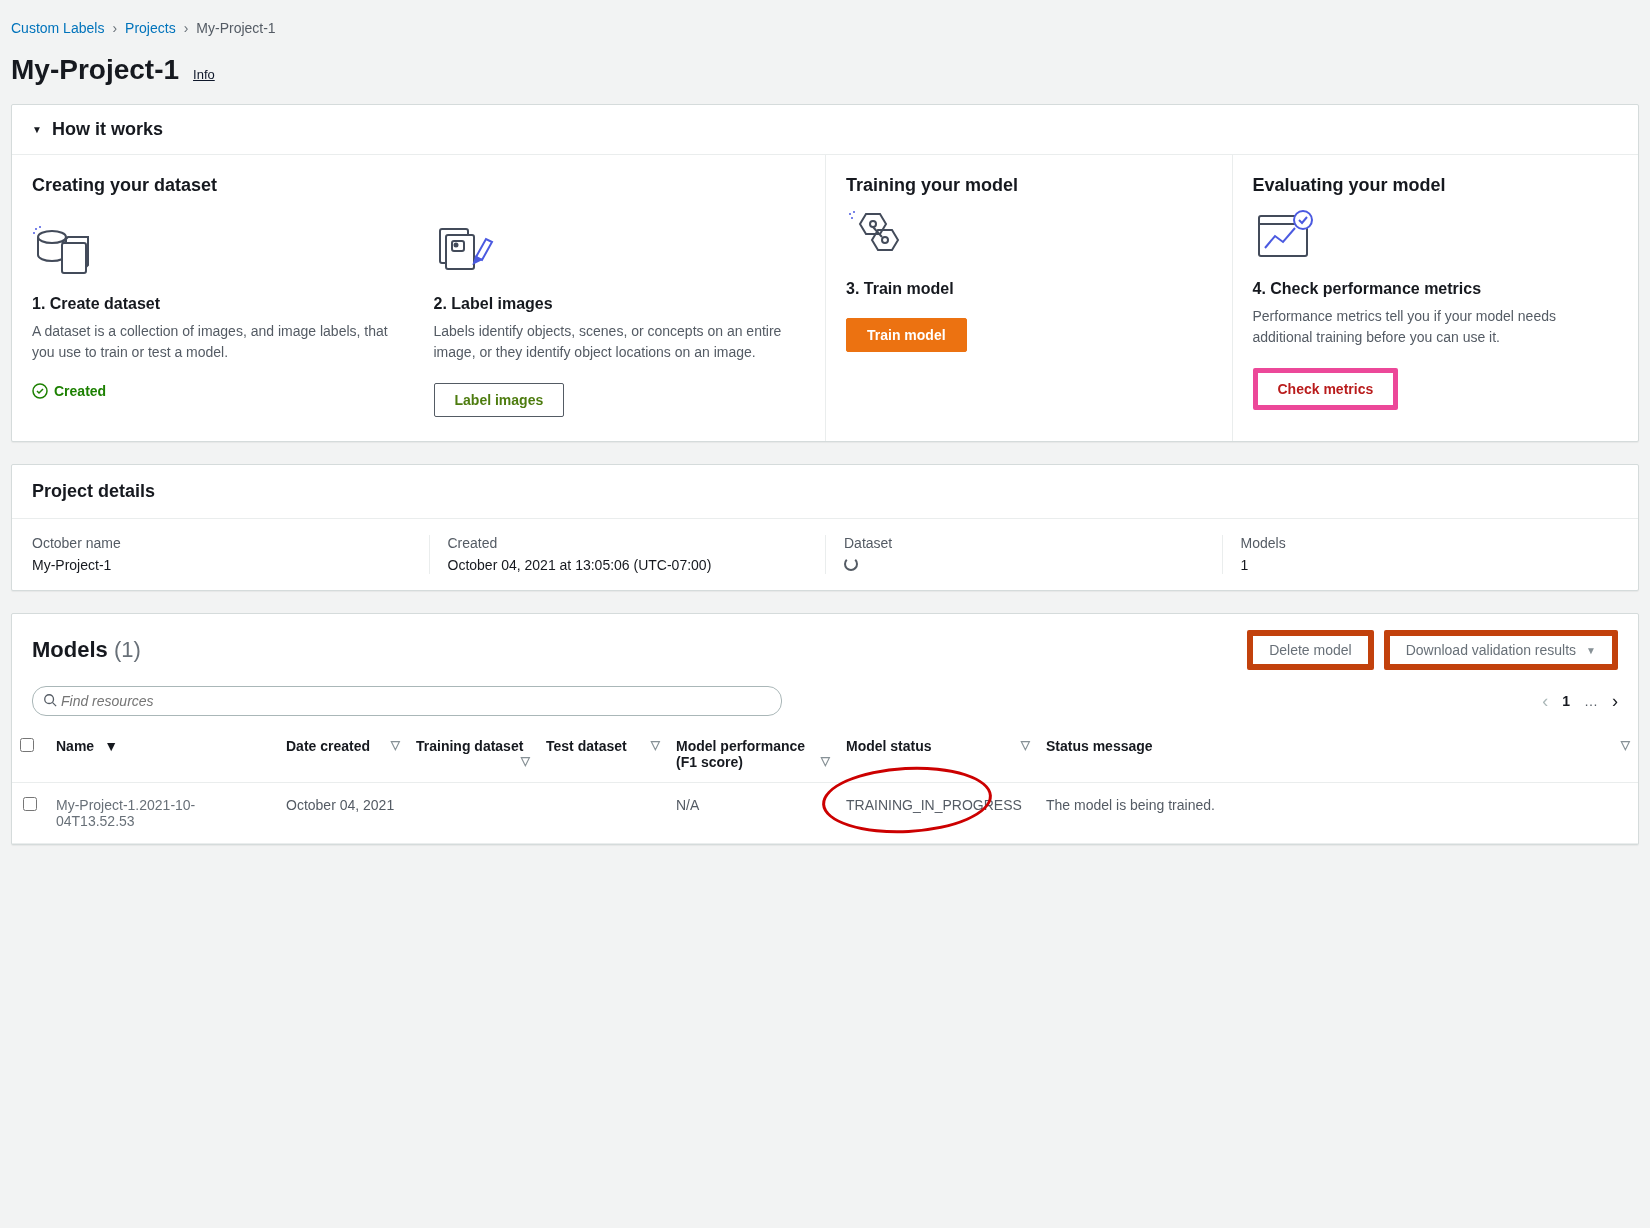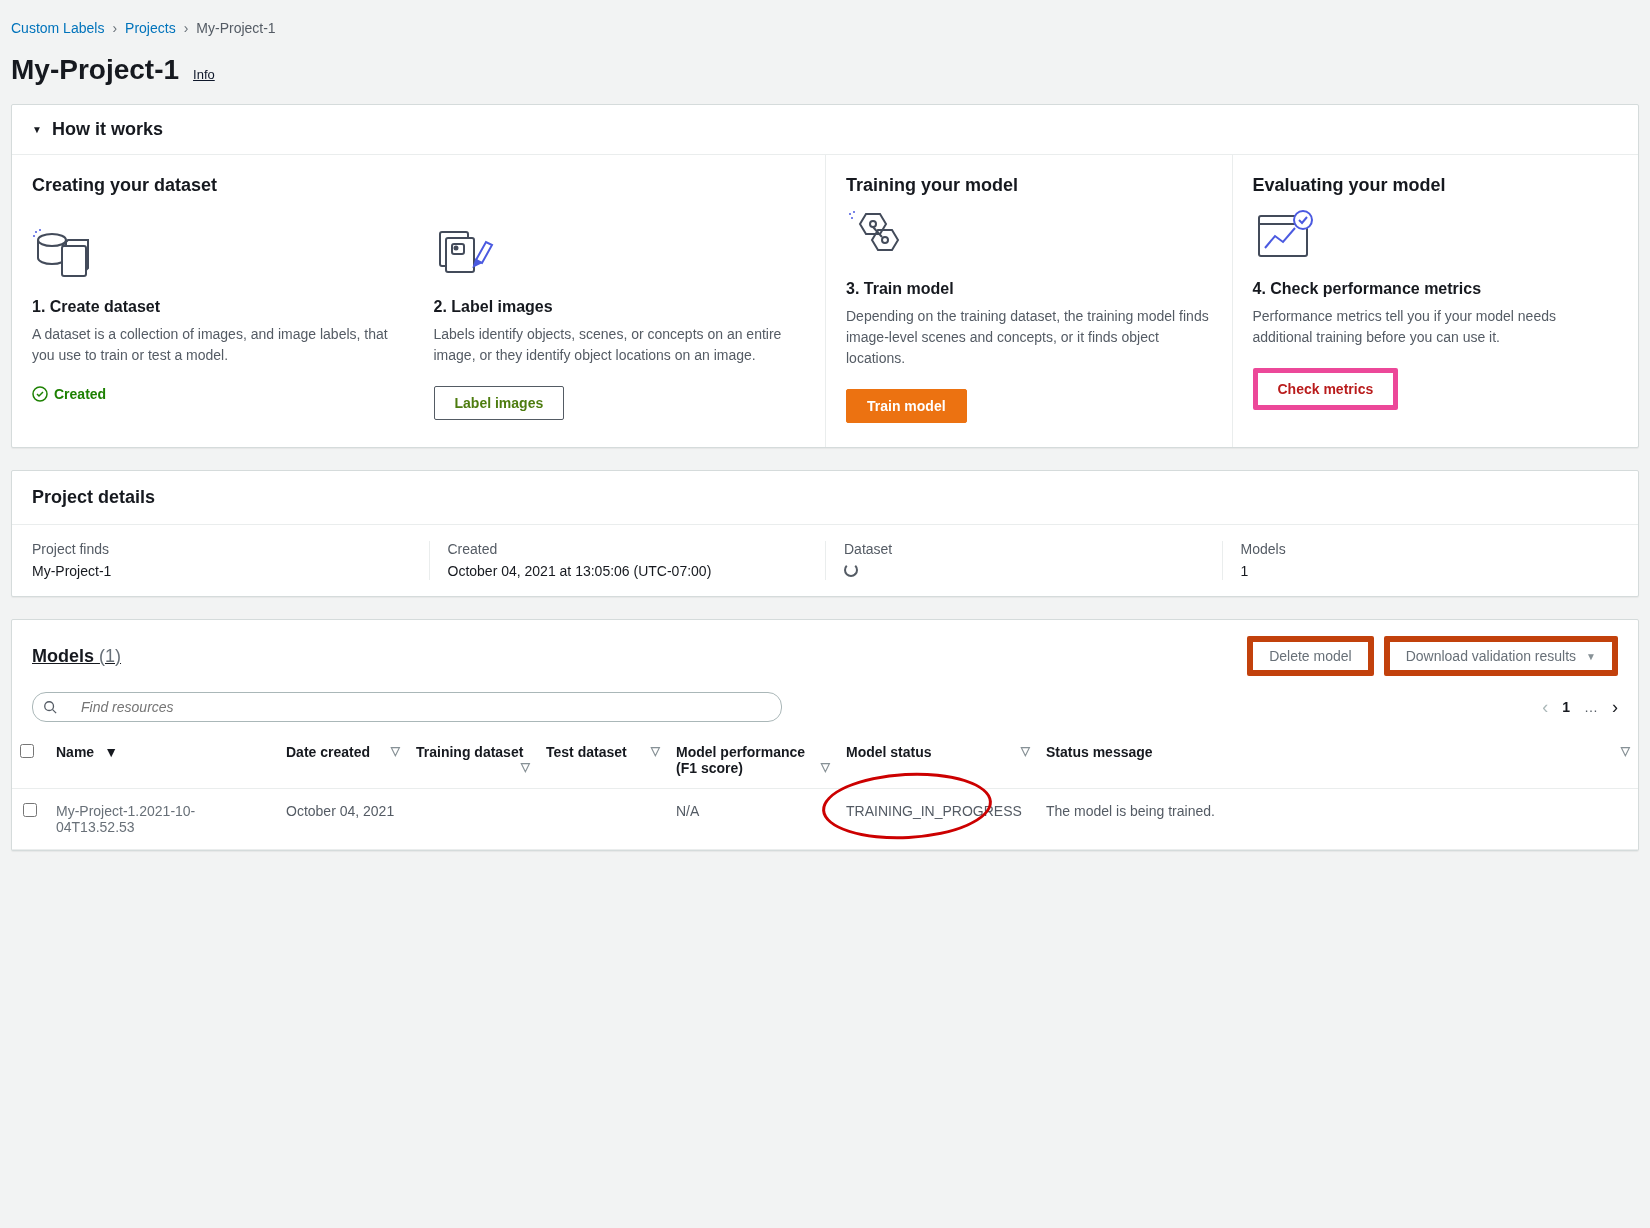--- a/index.html
+++ b/index.html
@@ -34,26 +34,26 @@
 .created-status { color:#1d8102; display:flex; align-items:center; gap:6px; font-weight: 600; }
 .created-status svg { width:16px; height:16px; }
 .section-header { padding: 16px 20px; border-bottom: 1px solid #eaeded; font-size: 18px; font-weight: 700; }
 .details-grid { display:grid; grid-template-columns: 1fr 1fr 1fr 1fr; padding: 16px 20px; }
 .details-cell { padding-right: 12px; }
 .details-cell + .details-cell { border-left: 1px solid #eaeded; padding-left: 18px; }
 .details-label { color:#545b64; font-size:14px; margin-bottom: 6px; }
 .details-value { color:#16191f; font-size:14px; }
 .spinner { width:14px; height:14px; border:2px solid #545b64; border-top-color: transparent; border-radius:50%; display:inline-block; }
 .models-header { display:flex; justify-content:space-between; align-items:center; padding:16px 20px; }
-.models-title { font-size:18px; font-weight:700;text-decoration:underline; }
+.models-title { font-size:22px; font-weight:700; }
 .models-title .count { color:#687078; font-weight:400; }
 .models-actions { display:flex; gap:10px; }
 .models-actions .btn-ghost { background:#fff; border:6px solid #c2410c; color:#687078; padding:6px 16px; font-weight:400; display:flex; align-items:center; gap:10px; }
 .search-row { padding: 0 20px 10px 20px; display:flex; align-items:center; gap:14px; }
-.search-box { flex:1; max-width:750px; display:flex; align-items:center; border:1px solid #aab7b8; border-radius:14px; padding:6px 10px; gap:24px; }
+.search-box { flex:1; max-width:750px; display:flex; border:1px solid #aab7b8; border-radius:14px; padding:6px 10px; gap:4px; }
 .search-box input { border:none; outline:none; font-size:14px; flex:1; font-style: italic; color:#687078; background:transparent; }
 .pager { display:flex; align-items:center; gap:14px; color:#545b64; margin-left:auto; }
 .pager .num { font-weight:700; color:#16191f; }
 .pager .nav { font-size:18px; color:#aab7b8; }
 .pager .nav.active { color:#16191f; }
 table.models { width:100%; border-collapse: collapse; }
 table.models th { text-align:left; font-size:14px; font-weight:700; padding:12px 8px; border-bottom:1px solid #eaeded; color:#16191f; vertical-align:top; }
 table.models th .sort { float:right; color:#879196; font-size:12px; }
 table.models td { padding:14px 8px; border-bottom:1px solid #eaeded; color:#545b64; font-size:14px; vertical-align:top; }
 .chk { width:36px; text-align:center; }
@@ -146,21 +146,20 @@
               <polygon points="32,22 46,22 52,32 46,42 32,42 26,32"></polygon>
               <circle cx="27" cy="16" r="3"></circle>
               <circle cx="39" cy="32" r="3"></circle>
               <path d="M27 19 L36 29"></path>
               <circle cx="4" cy="6" r="1" fill="#4b5ae0" stroke="none"></circle>
               <circle cx="8" cy="4" r="1" fill="#4b5ae0" stroke="none"></circle>
               <circle cx="6" cy="10" r="1" fill="#4b5ae0" stroke="none"></circle>
             </svg>
         </div>
         <div class="step-title">3. Train model</div>
-        <div class="step-desc">Depending on the training dataset, the training model finds image-level scenes and concepts, or it finds object locations.</div>
         <div class="hiw-footer">
           <button class="btn btn-primary">Train model</button>
         </div>
       </div>
 
       <div class="hiw-cell with-divider">
         <div class="hiw-subhead">Evaluating your model</div>
         <div class="hiw-icon">
           <svg viewBox="0 0 64 56" fill="none" stroke="#434b5a" stroke-width="2">
               <rect x="6" y="8" width="48" height="40" rx="2"></rect>
@@ -176,21 +175,21 @@
           <button class="btn btn-disabled" disabled="">Check metrics</button>
         </div>
       </div>
     </div>
   </div>
 
   <div class="panel">
     <div class="section-header">Project details</div>
     <div class="details-grid">
       <div class="details-cell">
-        <div class="details-label">Project finds</div>
+        <div class="details-label">October name</div>
         <div class="details-value">My-Project-1</div>
       </div>
       <div class="details-cell">
         <div class="details-label">Created</div>
         <div class="details-value">October 04, 2021 at 13:05:06 (UTC-07:00)</div>
       </div>
       <div class="details-cell">
         <div class="details-label">Dataset</div>
         <div class="details-value"><span class="spinner"></span></div>
       </div>

